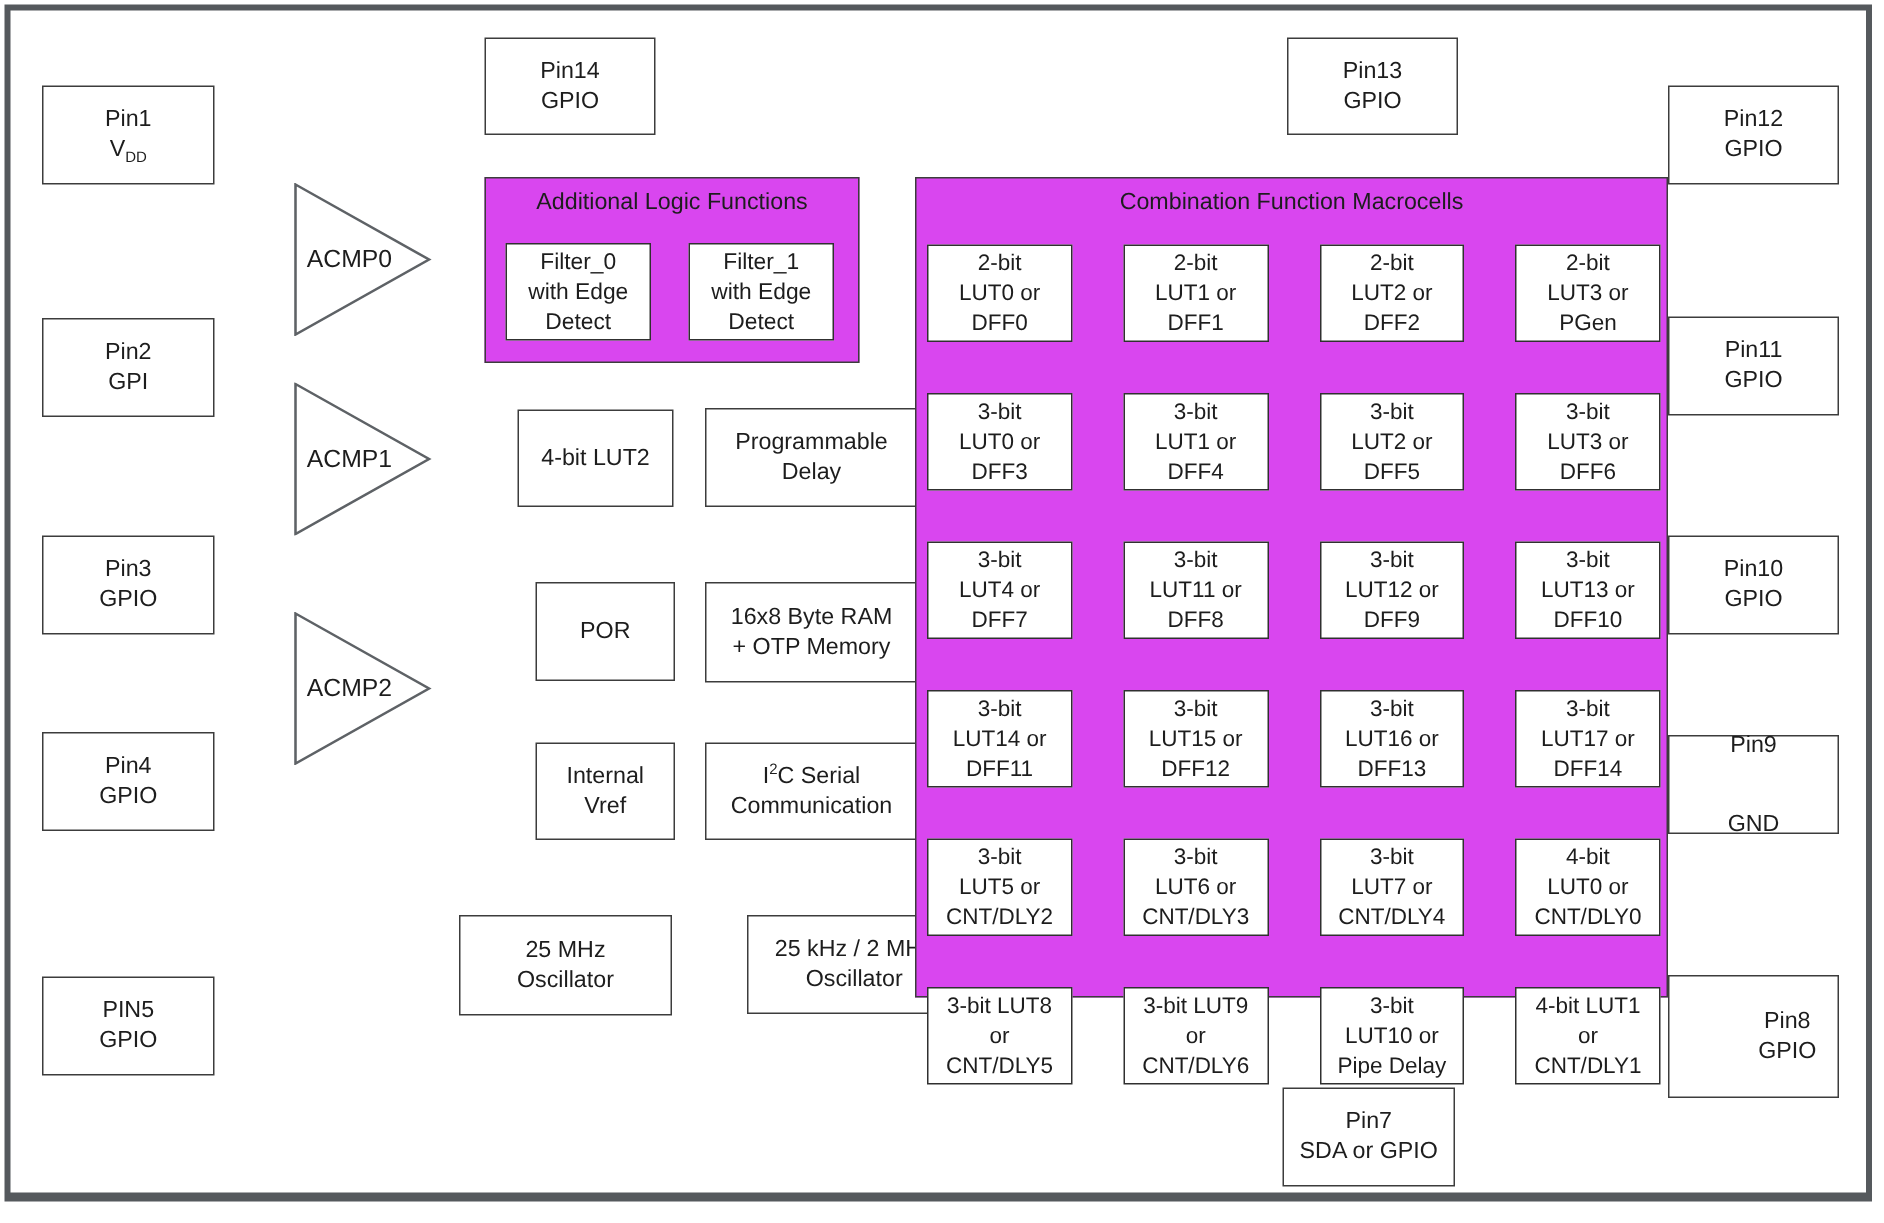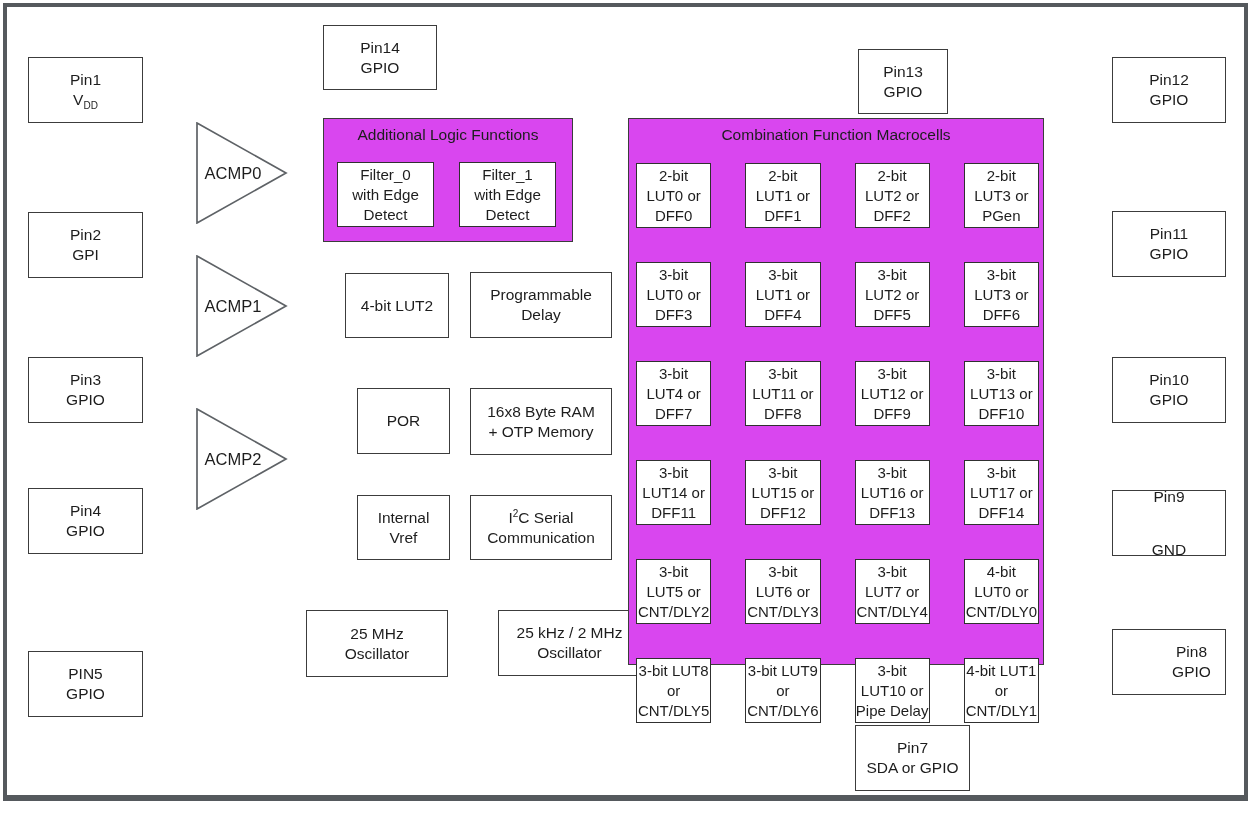--- a/index.html
+++ b/index.html
@@ -119,42 +119,42 @@
   </div>
   <div class="box" style="left:28px; top:651px; width:115px; height:66px;">
     <div>PIN5</div>
     <div>GPIO</div>
   </div>
 
   <div class="box" style="left:323px; top:25px; width:114px; height:65px;">
     <div>Pin14</div>
     <div>GPIO</div>
   </div>
-  <div class="box" style="left:858px; top:25px; width:90px; height:65px;margin-top:24px;">
+  <div class="box" style="left:858px; top:25px; width:114px; height:65px;">
     <div>Pin13</div>
     <div>GPIO</div>
   </div>
 
   <div class="box" style="left:1112px; top:57px; width:114px; height:66px;">
     <div>Pin12</div>
     <div>GPIO</div>
   </div>
   <div class="box" style="left:1112px; top:211px; width:114px; height:66px;">
     <div>Pin11</div>
     <div>GPIO</div>
   </div>
   <div class="box" style="left:1112px; top:357px; width:114px; height:66px;">
     <div>Pin10</div>
     <div>GPIO</div>
   </div>
   <div class="box" style="left:1112px; top:490px; width:114px; height:66px;gap:33px;">
     <div>Pin9</div>
     <div>GND</div>
   </div>
-  <div class="box" style="left:1112px; top:629px; width:114px; height:66px;padding-left:45px;">
+  <div class="box" style="left:1112px; top:650px; width:114px; height:82px;padding-left:45px;">
     <div>Pin8</div>
     <div>GPIO</div>
   </div>
 
   <div class="box" style="left:855px; top:725px; width:115px; height:66px;">
     <div>Pin7</div>
     <div>SDA or GPIO</div>
   </div>
 
   <div class="acmp" style="left:196px; top:122px;">
@@ -196,21 +196,21 @@
 Vref</div>
   <div class="box" style="left:470px; top:495px; width:142px; height:65px;">
     <div><span>I</span><sup class="isup">2</sup><span>C Serial</span></div>
     <div>Communication</div>
   </div>
   <div class="box" style="left:306px; top:610px; width:142px; height:67px;">25 MHz
 Oscillator</div>
   <div class="box" style="left:498px; top:610px; width:143px; height:66px;">25 kHz / 2 MHz
 Oscillator</div>
 
-  <div class="group" style="left:628px; top:118px; width:416px; height:547px;">
+  <div class="group" style="left:610px; top:118px; width:502px; height:547px;">
     <div class="group-title">Combination Function Macrocells</div>
     <div class="cfm-grid">
       <div class="cell">2-bit
 LUT0 or
 DFF0</div>
       <div class="cell">2-bit
 LUT1 or
 DFF1</div>
       <div class="cell">2-bit
 LUT2 or

